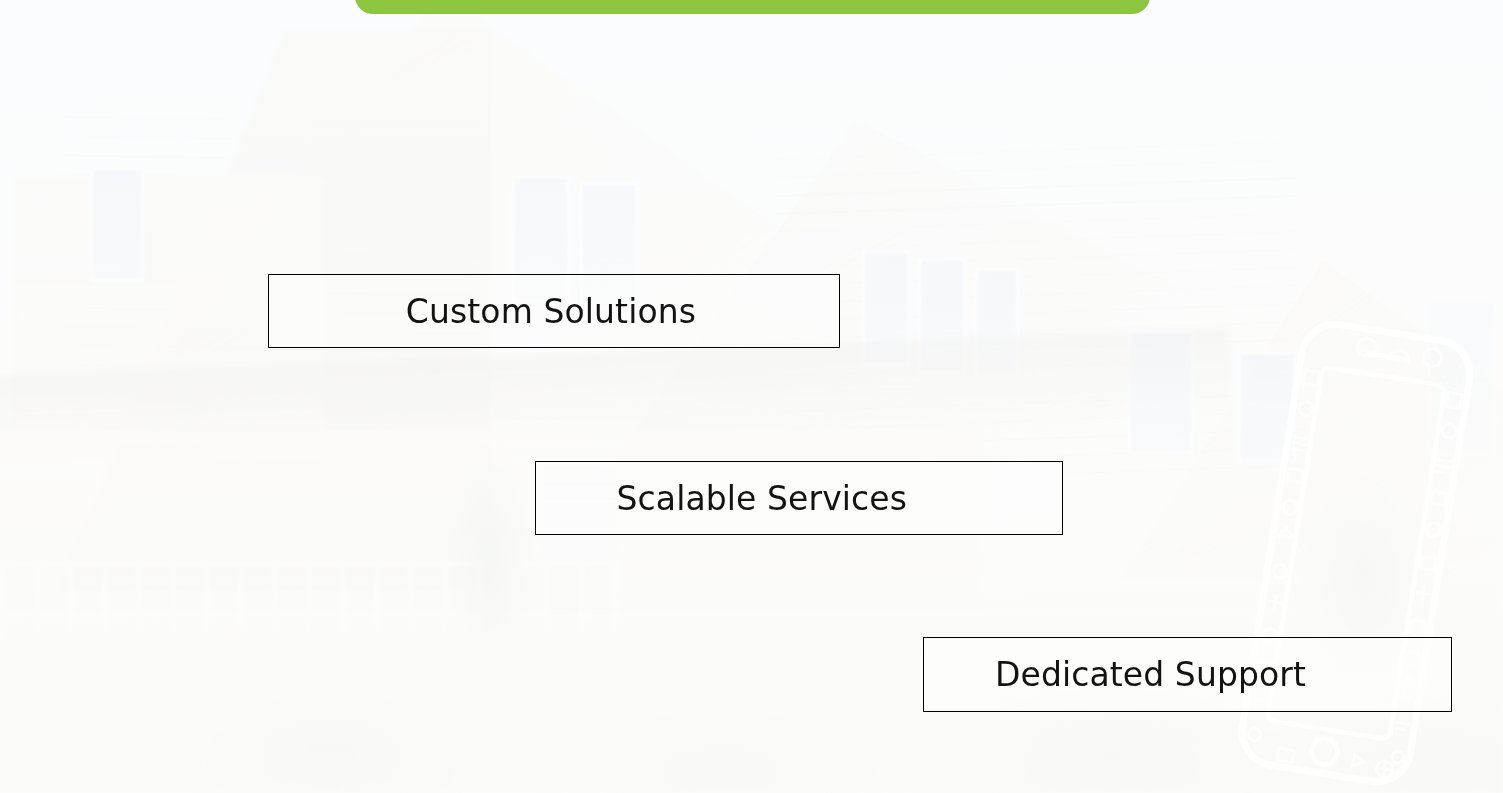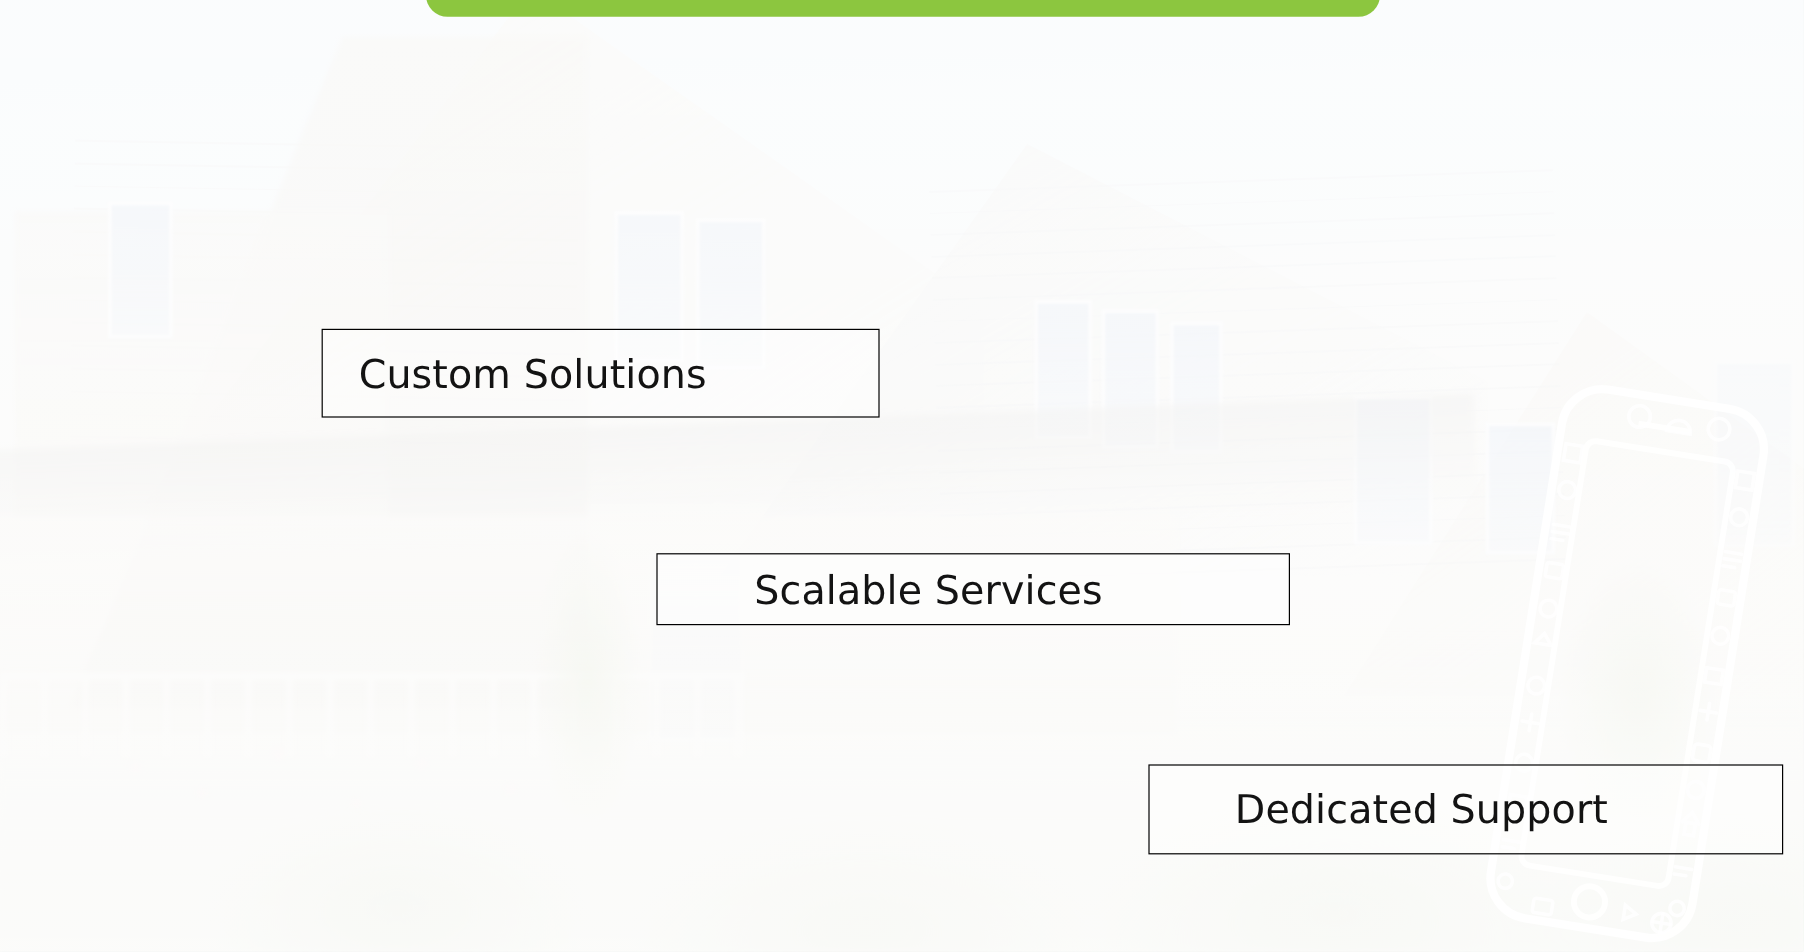--- a/index.html
+++ b/index.html
@@ -202,29 +202,29 @@
     line-height: 1;
     letter-spacing: .1px;
     white-space: nowrap;
   }
   .feature-box .label { padding-right: 0; }
 
   .box-1 { left:44px;  top:79px;  width:527px; height:76px;
            background: rgba(255,255,255,.55); }
   .box-1 .label { padding-right: 119px; }
 
-  .box-2 { left:268px; top:274px; width:465px; height:74px;
+  .box-2 { left:268px; top:274px; width:572px; height:74px;
            background: rgba(255,255,255,.34); }
   .box-2 .label { padding-right: 143px; }
 
-  .box-3 { left:547px; top:461px; width:528px; height:60px;
+  .box-3 { left:535px; top:461px; width:528px; height:74px;
            background: rgba(255,255,255,.45); }
   .box-3 .label { padding-right: 155px; }
 
-  .box-4 { left:957px; top:637px; width:529px; height:75px;
+  .box-4 { left:923px; top:637px; width:529px; height:75px;
            background: rgba(255,255,255,.42); justify-content: flex-end; }
   .box-4 .label { padding-right: 145px; }
 </style>
 </head>
 <body>
 
 <div id="slide">
 
   <div class="bg-layer bg-sky">
     <div class="bg-gable-a"></div>

